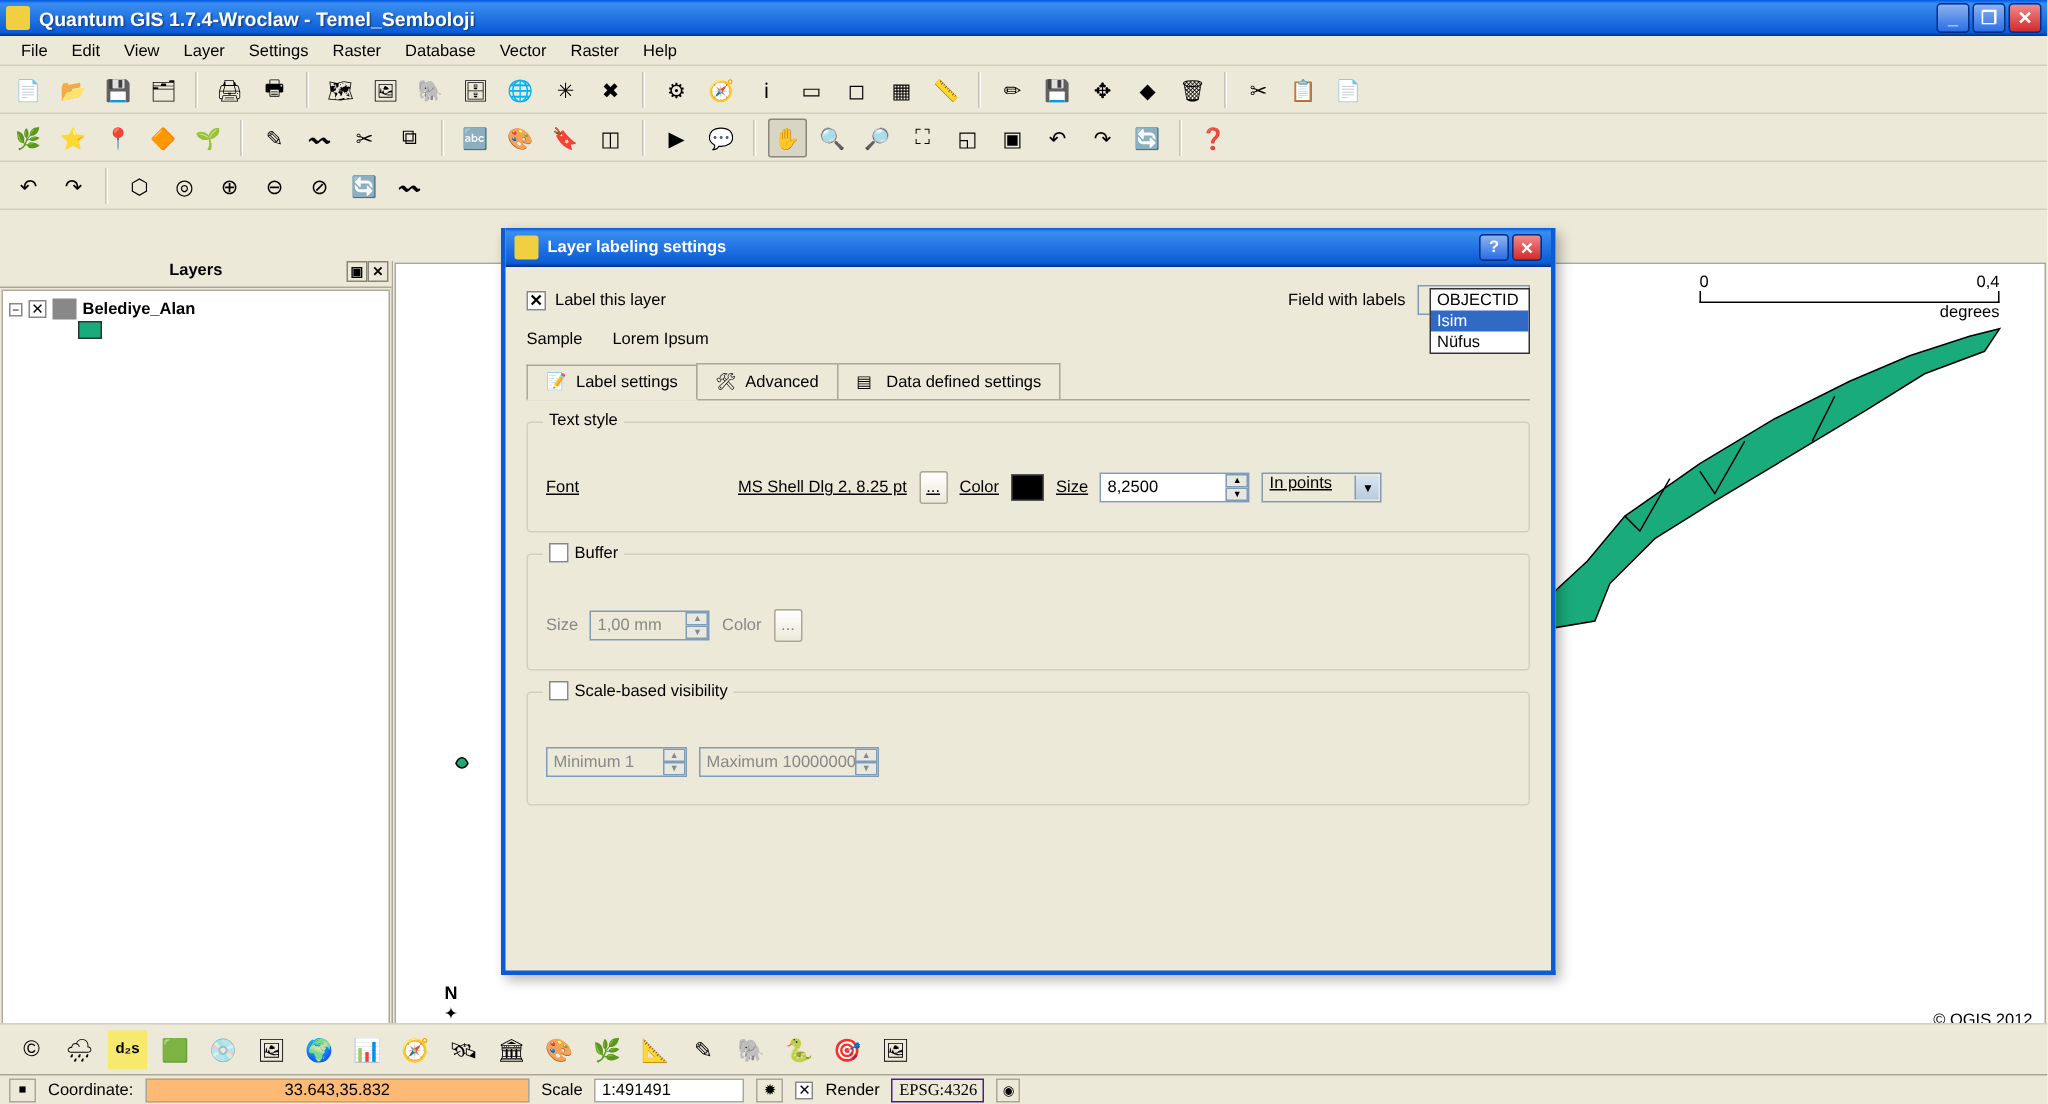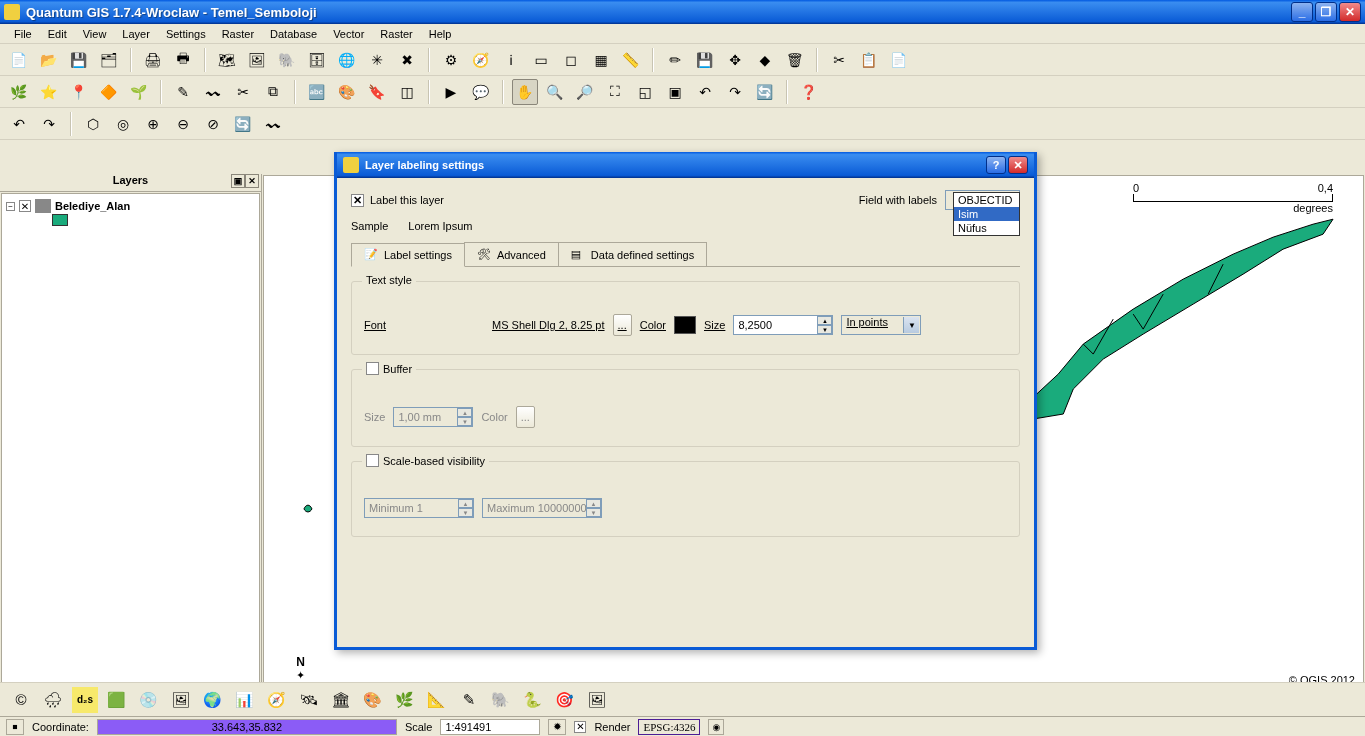--- a/index.html
+++ b/index.html
@@ -81,21 +81,21 @@
 .dlg-footer { position:absolute; bottom:10px; right:14px; display:flex; gap:8px; }
 .dlg-footer .btn { width:75px; height:24px; }
 
 
 .bottom-toolbar { position:absolute; left:0; right:0; bottom:20px; height:34px; background:#ece9d8; border-top:1px solid #d4d0c0; display:flex; align-items:center; padding:0 8px; gap:6px; }
 .bt-btn { width:26px; height:26px; border:1px solid transparent; display:flex; align-items:center; justify-content:center; cursor:pointer; font-size:15px; }
 
 
 .statusbar { position:absolute; left:0; right:0; bottom:0; height:20px; background:#ece9d8; border-top:1px solid #aca899; display:flex; align-items:center; padding:0 6px; gap:8px; }
 .statusbar .status-msg { flex:1; }
-.statusbar .coord-box { width:300px; height:16px; border:1px solid #aca899; background:#8b5cf6; text-align:center; }
+.statusbar .coord-box { width:256px; height:16px; border:1px solid #aca899; background:#fdba74; text-align:center; }
 .statusbar .scale-box { width:100px; height:16px; border:1px solid #aca899; background:#fff; padding:0 4px; }
 .statusbar .render-chk { width:12px; height:12px; border:1px solid #888; background:#fff; display:flex; align-items:center; justify-content:center; font-size:10px; }
 
 svg.map-svg { position:absolute; top:0; left:0; width:100%; height:100%; }
 </style>
 </head>
 <body>
 
 <div class="titlebar">
   <span class="app-icon"></span>
@@ -336,21 +336,21 @@
       </div>
     </div>
 
     <div class="groupbox disabled">
       <div class="legend">
         <span class="chk2" style="margin:0"></span>
         <span>Scale-based visibility</span>
       </div>
       <div class="row content" style="margin-top:22px;">
         <div class="spin">
-          <input class="txt-input dis" style="width: 110px;" disabled="" value="Minimum 1">
+          <input class="txt-input dis" style="width: 94px;" disabled="" value="Minimum 1">
           <div class="spin-btns">
               <div>▲</div>
               <div>▼</div>
             </div>
         </div>
         <div class="spin">
           <input class="txt-input dis" style="width: 120px;" disabled="" value="Maximum 10000000">
           <div class="spin-btns">
               <div>▲</div>
               <div>▼</div>

